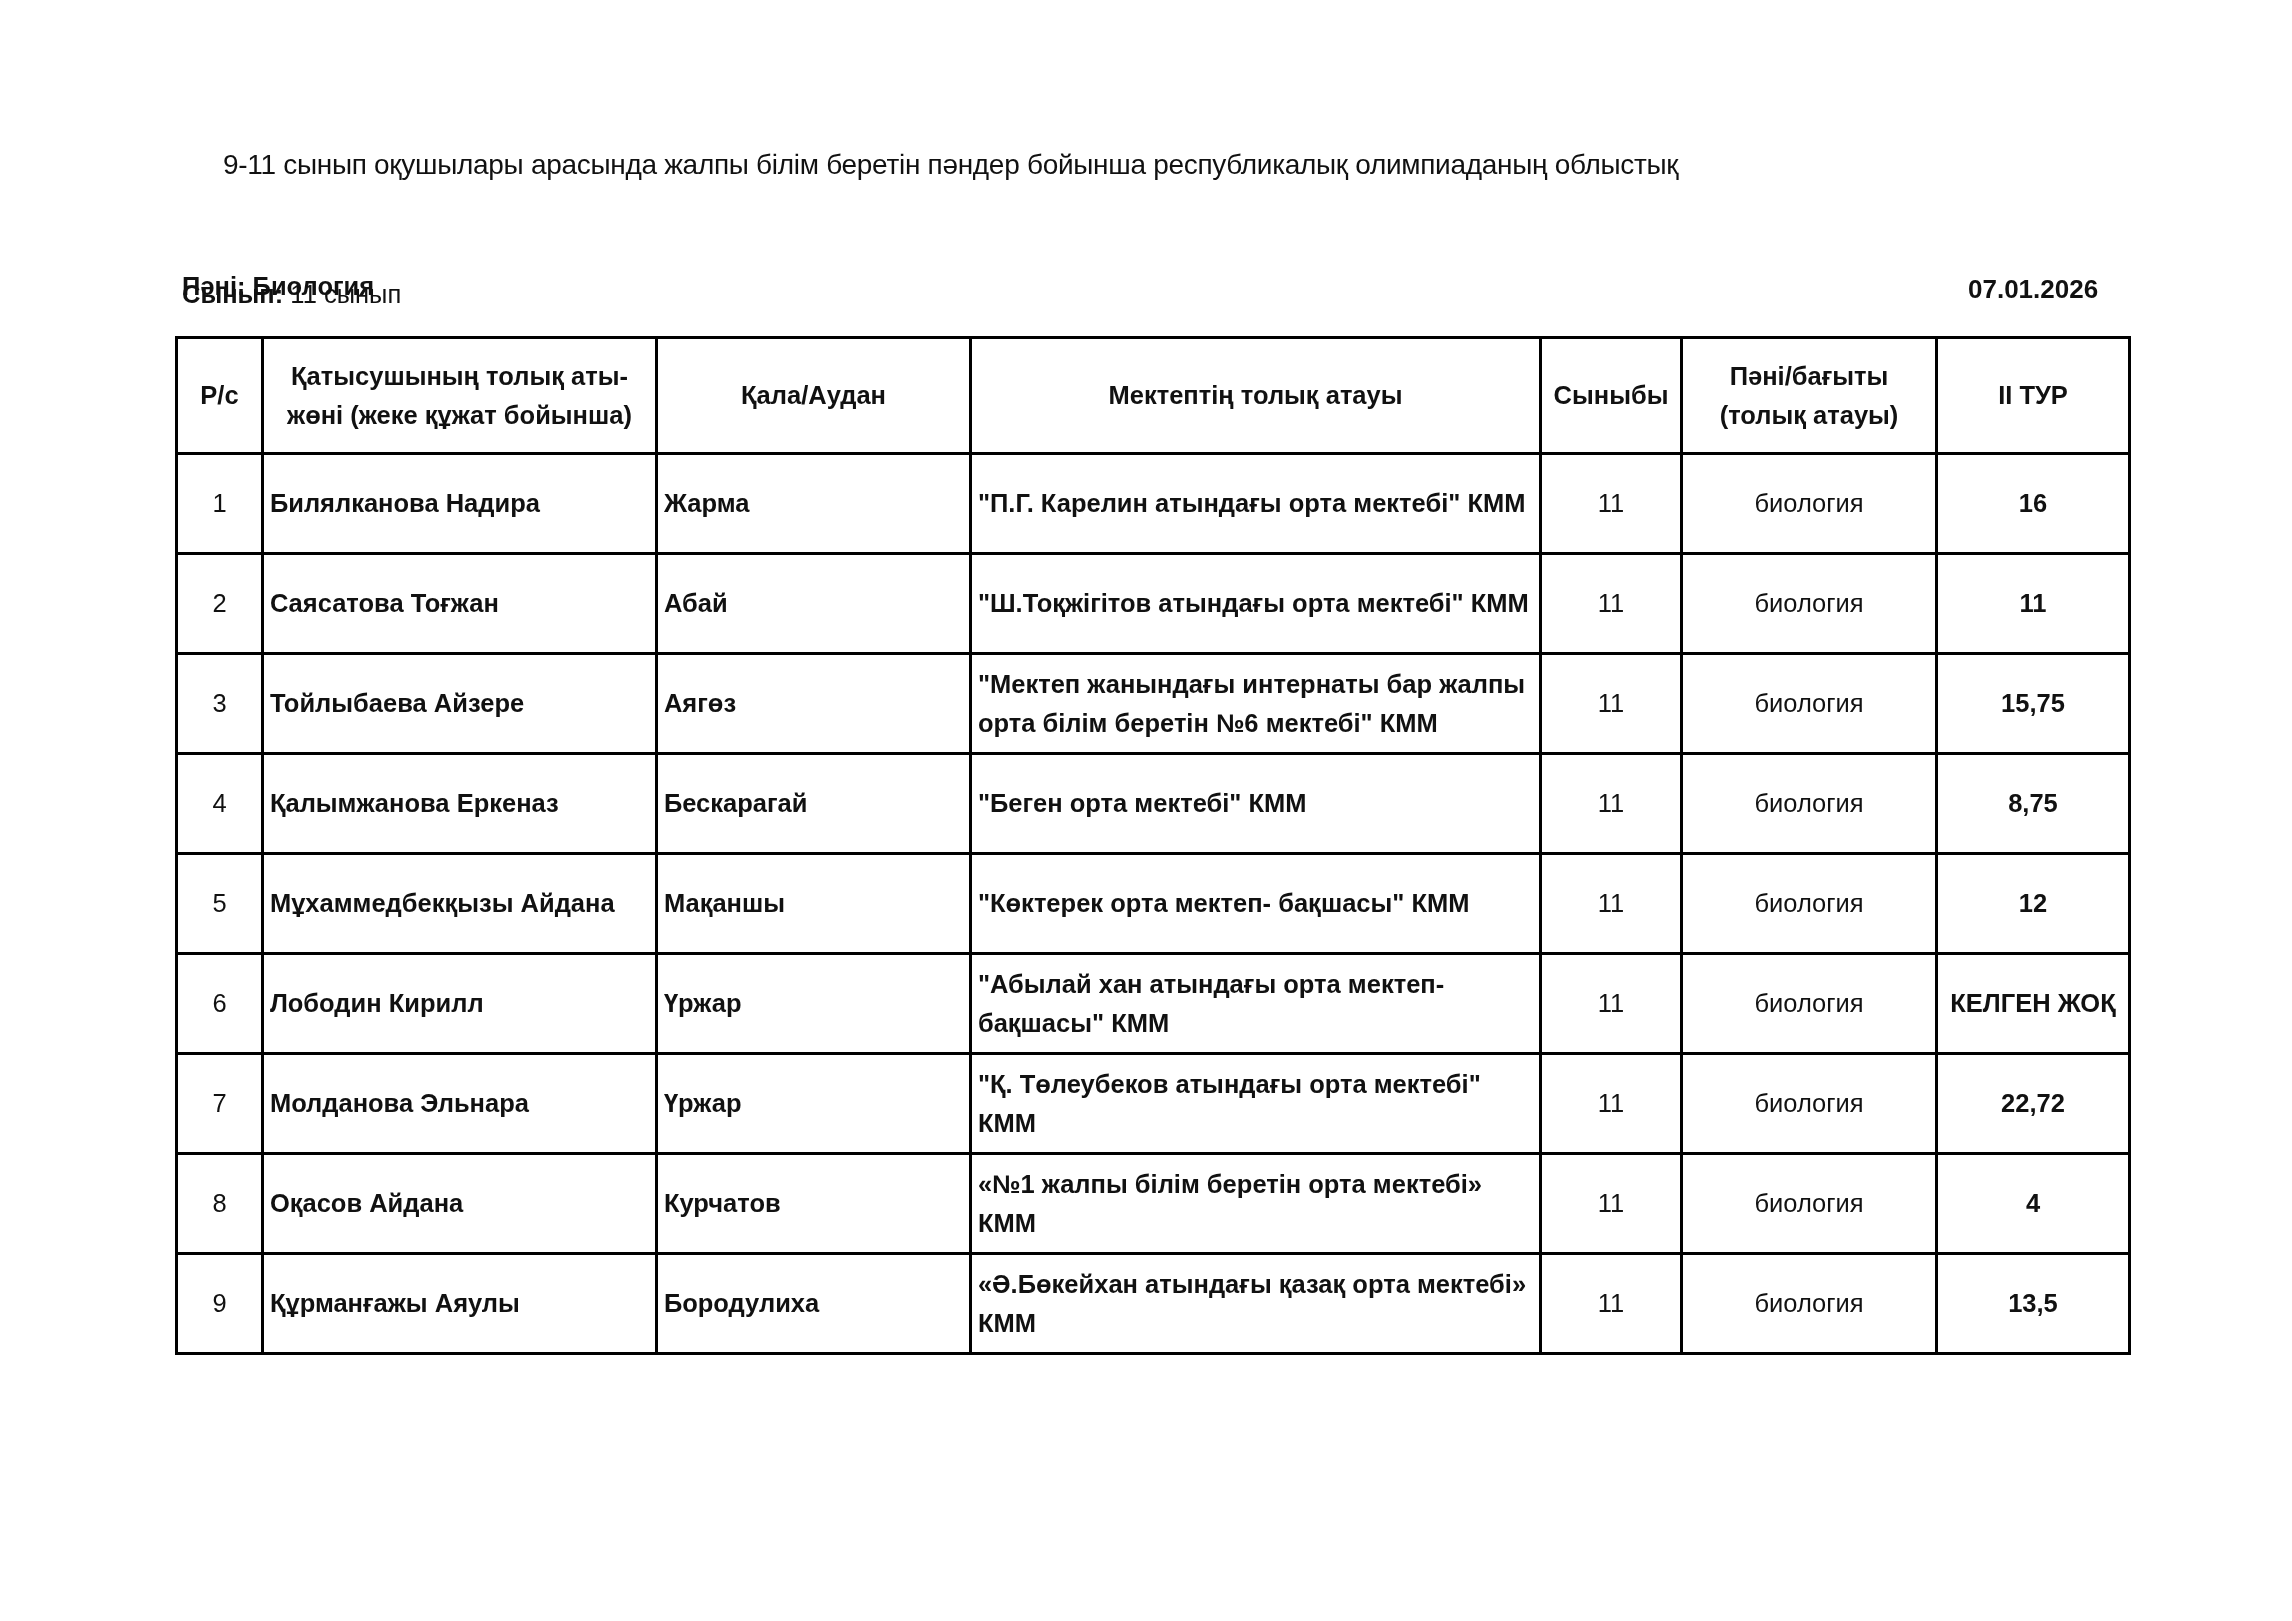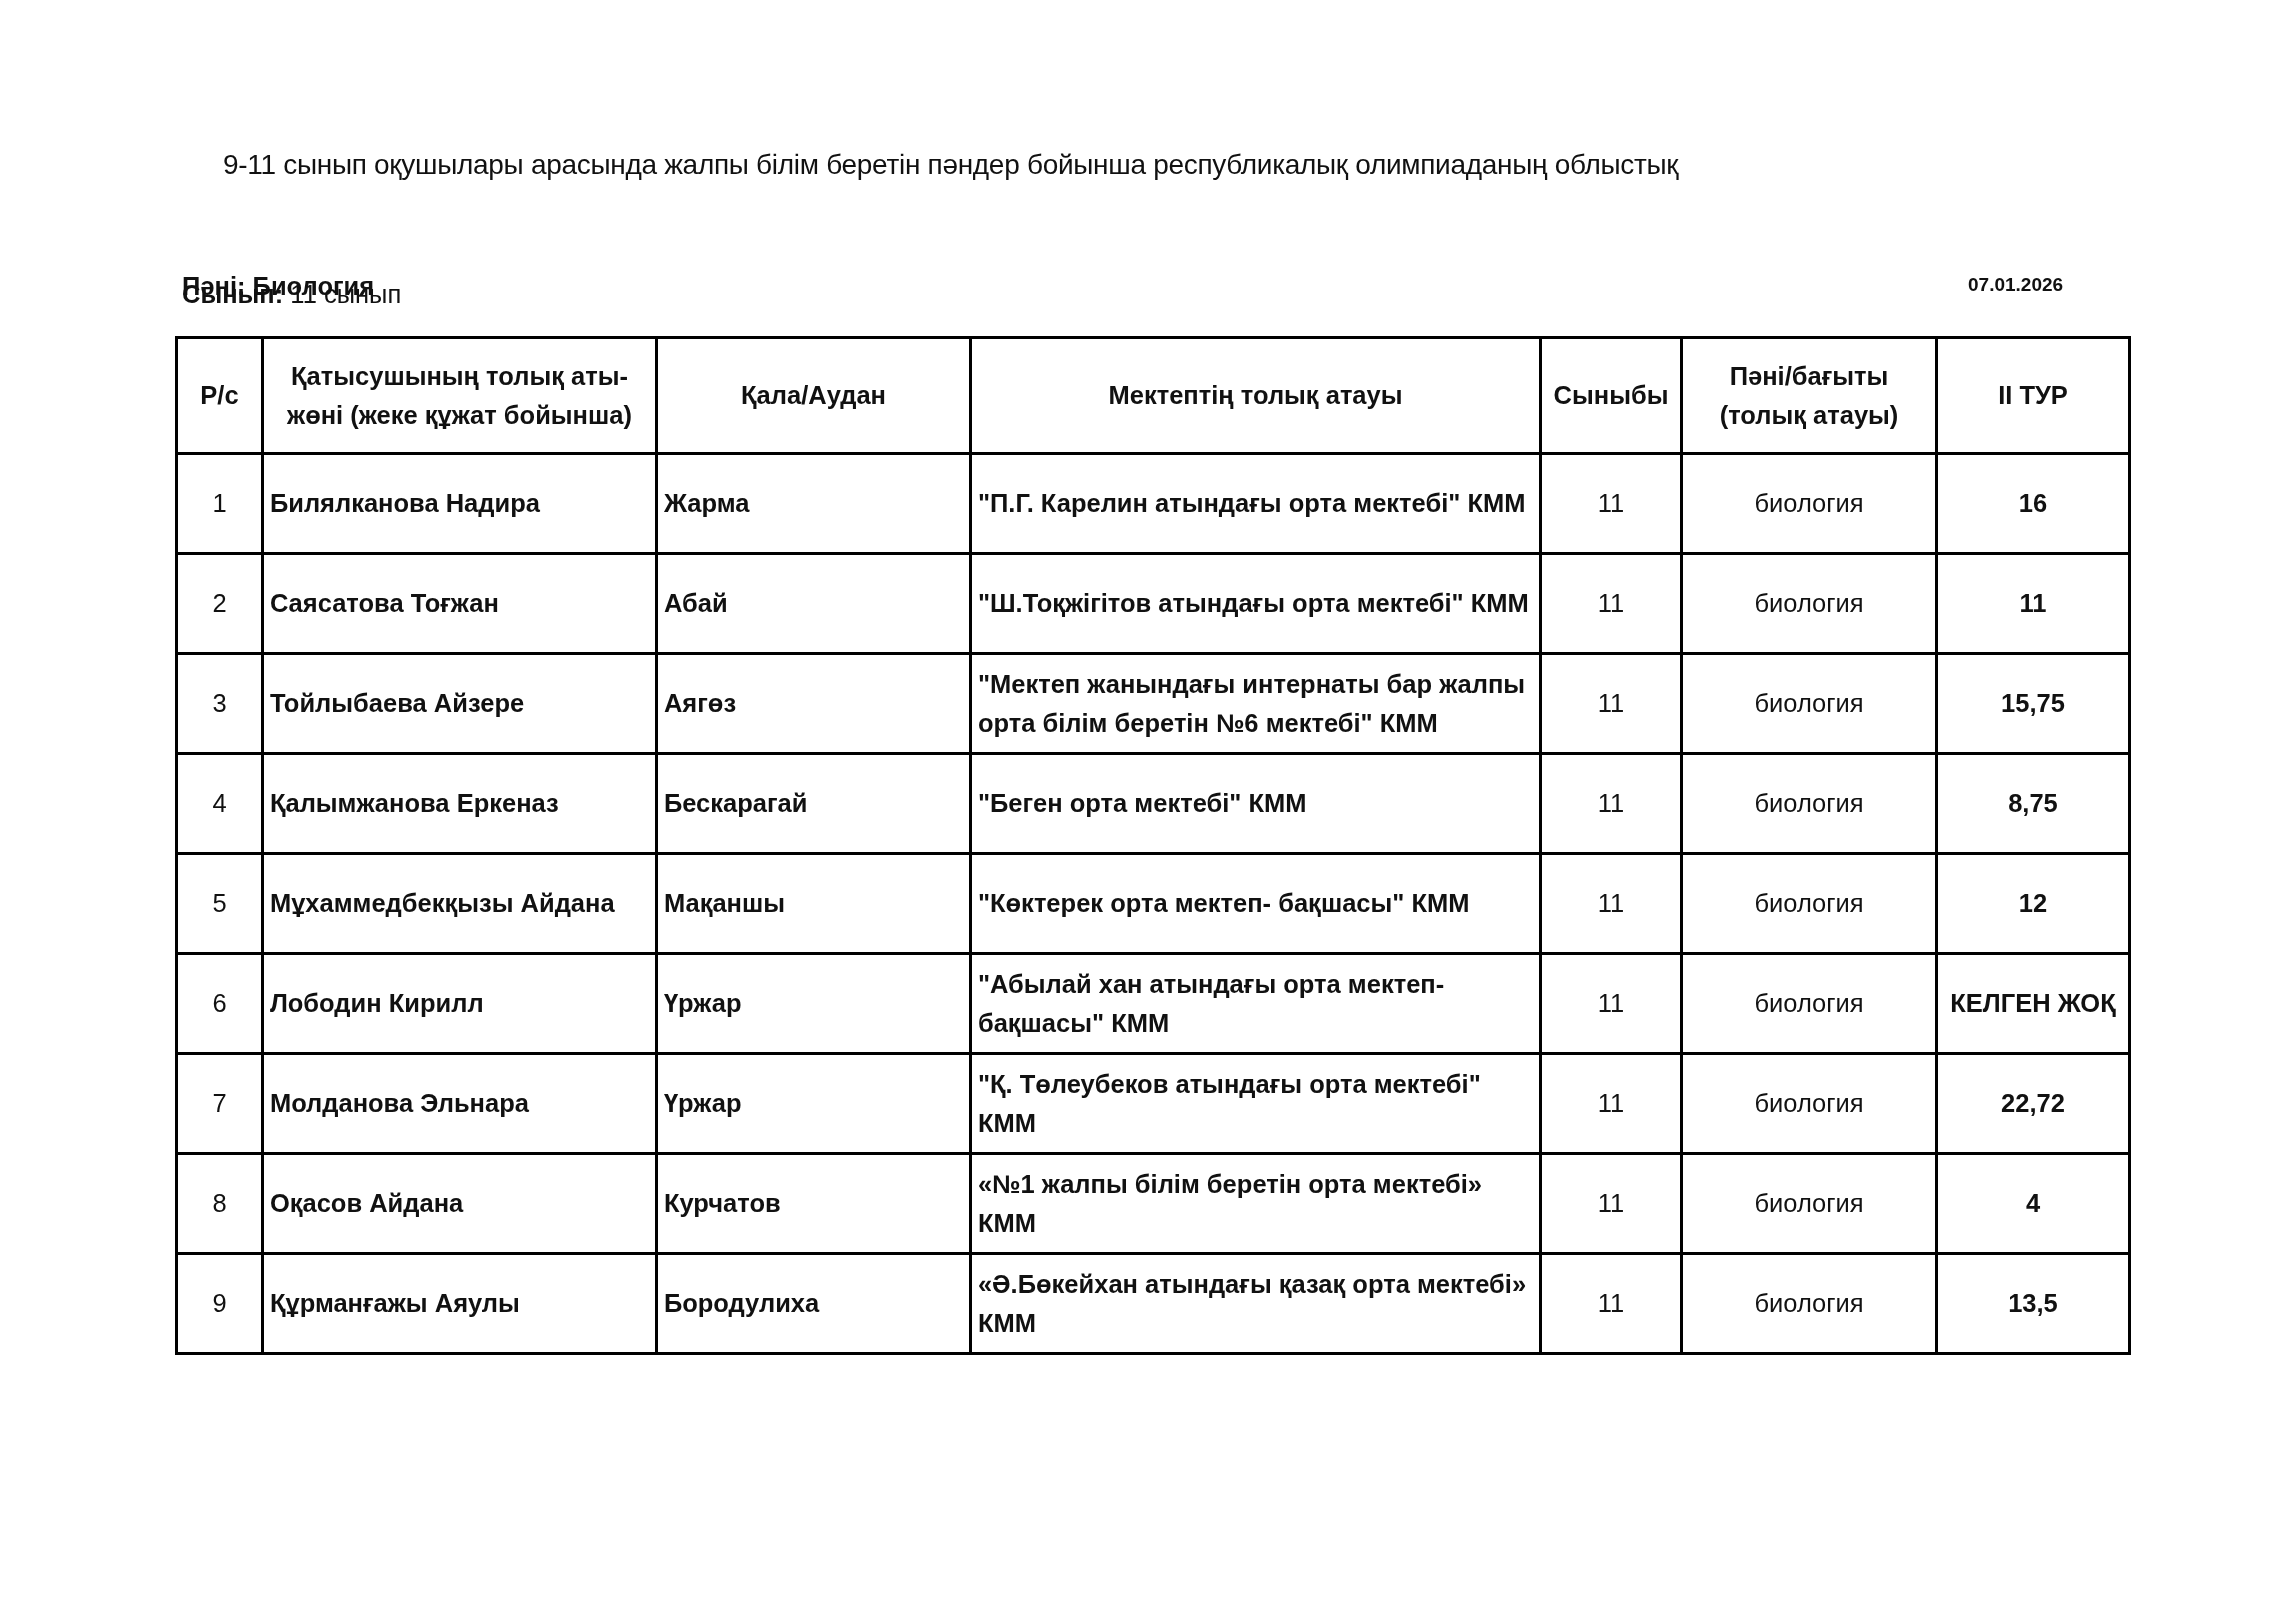--- a/index.html
+++ b/index.html
@@ -32,21 +32,21 @@
     }
     .meta .lbl { font-weight: bold; }
     .meta .val { font-weight: bold; }
     .meta-subject { top: 235px; margin-top: 37px; }
     .meta-grade { top: 280px; }
     .meta-grade .val { font-weight: normal; }
     .date {
       position: absolute;
       left: 1968px;
       top: 274px;
-      font-size: 19px;
+      font-size: 26px;
       font-weight: bold;
       white-space: nowrap;
     }
     table.results {
       position: absolute;
       left: 175px;
       top: 336px;
       border-collapse: collapse;
       table-layout: fixed;
       width: 1953px;

